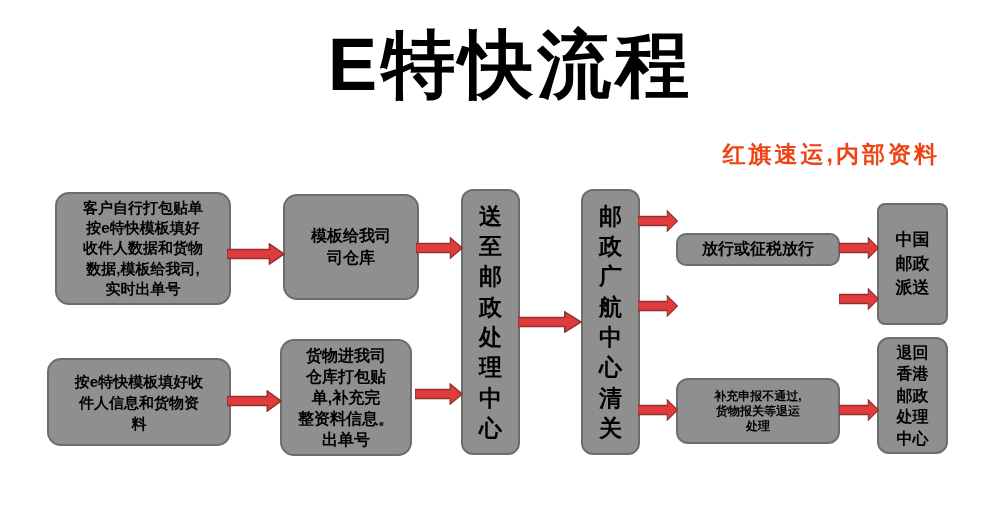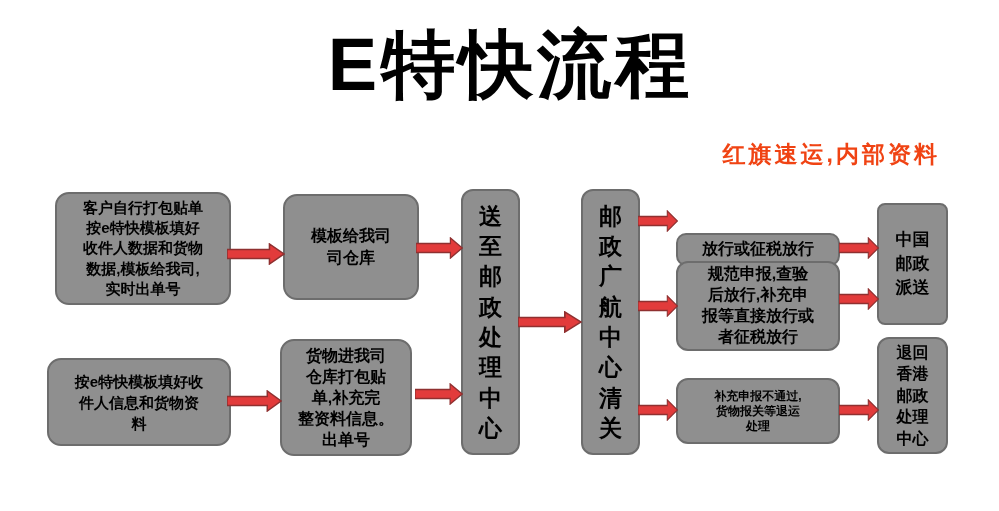--- a/index.html
+++ b/index.html
@@ -78,24 +78,20 @@
 心</div>
   <div class="box" id="b-customs-center">邮
 政
 广
 航
 中
 心
 清
 关</div>
   <div class="box" id="b-release">放行或征税放行</div>
-  <div class="box" id="b-standard-declare">规范申报,查验
-后放行,补充申
-报等直接放行或
-者征税放行</div>
   <div class="box" id="b-fail-return">补充申报不通过,
 货物报关等退运
 处理</div>
   <div class="box" id="b-china-post">中国
 邮政
 派送</div>
   <div class="box" id="b-hk-return">退回
 香港
 邮政
 处理

